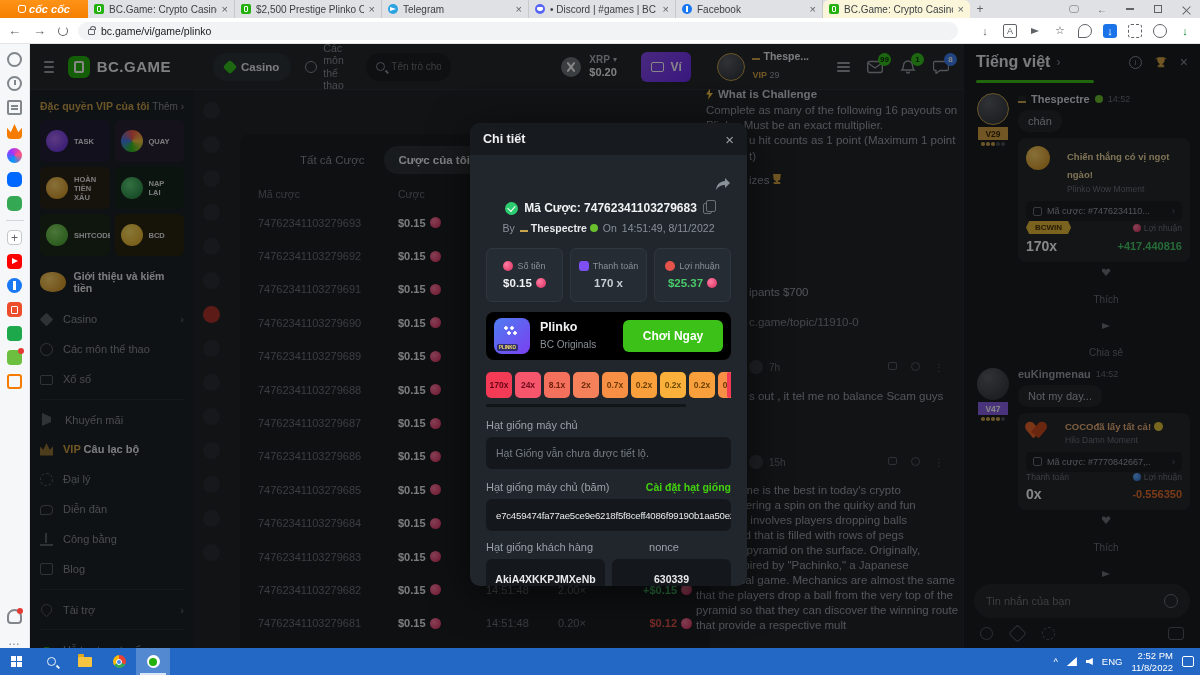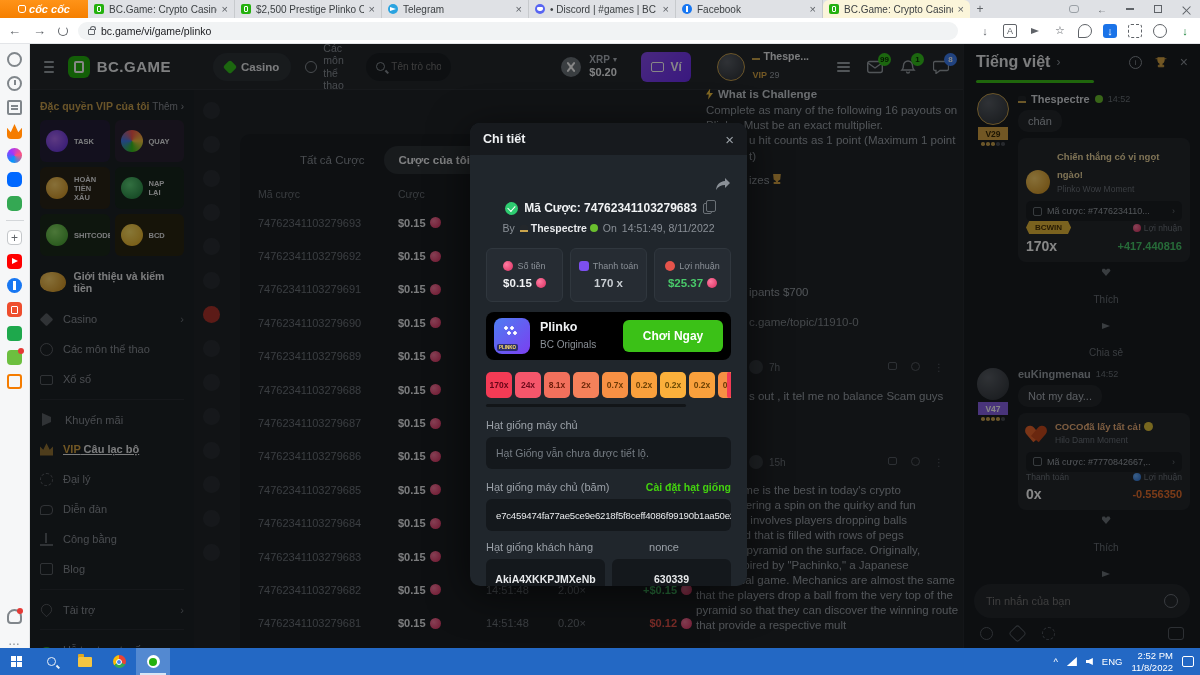--- a/index.html
+++ b/index.html
@@ -133,21 +133,21 @@
   .p-shit{background:#1b2a1b;} .p-shit .pico{background:radial-gradient(circle at 40% 35%,#8ee06a,#3d9a2a);}
   .p-bcd{background:#2b2612;} .p-bcd .pico{background:radial-gradient(circle at 40% 35%,#ffe066,#e0a71f);}
   .refer{margin-top:8px;height:36px;display:flex;align-items:center;gap:8px;}
   .coins{width:26px;height:20px;background:radial-gradient(circle at 35% 35%,#ffd36b,#c98a1a);border-radius:45% 55% 50% 50%;}
   .refer b{color:#e8eaec;font-size:10.5px;}
   .menu{margin-top:4px;}
   .mitem{display:flex;align-items:center;gap:10px;height:30px;color:#8a9097;font-size:11px;}
   .mitem.sep{border-top:1px solid #2a2e33;margin-top:5px;padding-top:5px;height:35px;}
   .mitem .chv{margin-left:auto;color:#6b7177;font-size:11px;}
   .mitem .pre{color:#d7a545;font-weight:bold;}
-  .mitem.vip{color:#e8eaec;font-weight:bold;text-decoration:underline;}
+  .mitem.vip{color:#e8eaec;font-weight:bold;}
   .mi{width:13px;height:13px;flex:0 0 auto;position:relative;opacity:0.8;}
   .i-dia{background:#6b7177;transform:rotate(45deg) scale(0.75);border-radius:2px;}
   .i-ball{border:1.5px solid #6b7177;border-radius:50%;}
   .i-tkt{border:1.5px solid #6b7177;border-radius:2px;height:10px;margin-top:2px;}
   .i-mega{border-left:9px solid #6b7177;border-top:4px solid transparent;border-bottom:4px solid transparent;margin-left:2px;}
   .i-crown{background:#b08a3a;clip-path:polygon(0 100%,0 30%,25% 55%,50% 5%,75% 55%,100% 30%,100% 100%);}
   .i-gear{border:1.5px dashed #6b7177;border-radius:50%;}
   .i-chat{border:1.5px solid #6b7177;border-radius:4px 4px 4px 0;height:10px;margin-top:2px;}
   .i-scale{border-bottom:2px solid #6b7177;}
   .i-scale::after{content:"";position:absolute;left:5px;top:0;width:2px;height:10px;background:#6b7177;}
@@ -254,21 +254,21 @@
   .vtag{min-width:30px;height:13px;border-radius:0;font-size:8.5px;font-weight:bold;display:flex;align-items:center;justify-content:center;}
   .vtag.g{background:#d7a545;color:#3a2a05;} .vtag.p{background:#8a63e8;color:#fff;}
   .starrow{display:flex;gap:1.5px;}
   .starrow i{width:3.5px;height:3.5px;border-radius:50%;background:#c9a14e;}
   .starrow i.off{background:#4a4f55;}
   .mcol{flex:1;min-width:0;}
   .mname{display:flex;align-items:center;gap:5px;color:#d6dade;font-size:11px;font-weight:bold;}
   .mname .tm{color:#6d737a;font-size:9px;font-weight:normal;}
   .mtext{display:inline-block;background:#24282d;border-radius:10px;padding:5px 10px;color:#aeb4bb;font-size:11px;margin-top:5px;}
   .ccard{background:#24282d;border-radius:8px;padding:8px;margin-top:6px;width:172px;}
-  .crow1{display:flex;gap:7px;align-items:flex-end;}
+  .crow1{display:flex;gap:17px;align-items:flex-start;}
   .gcoin{width:24px;height:24px;border-radius:50%;background:radial-gradient(circle at 35% 35%,#ffd36b,#c98a1a);flex:0 0 auto;}
   .bheart{width:22px;height:20px;flex:0 0 auto;position:relative;}
   .bheart::before,.bheart::after{content:"";position:absolute;top:0;width:10px;height:16px;background:#e8642c;border-radius:6px 6px 0 0;}
   .bheart::before{left:1px;transform:rotate(-40deg);}
   .bheart::after{left:9px;transform:rotate(40deg);background:#c84a1e;}
   .ctit{color:#f0d9a0;font-size:9.5px;font-weight:bold;line-height:1.25;}
   .ctit.loss{color:#f0b27a;display:flex;align-items:center;gap:3px;}
   .face{width:9px;height:9px;border-radius:50%;background:#e0c23c;display:inline-block;}
   .csub{color:#70767d;font-size:8.5px;margin-top:2px;}
   .cid{margin-top:7px;background:#1b1f23;border-radius:5px;height:20px;display:flex;align-items:center;gap:5px;padding:0 7px;color:#9aa0a7;font-size:9px;}

